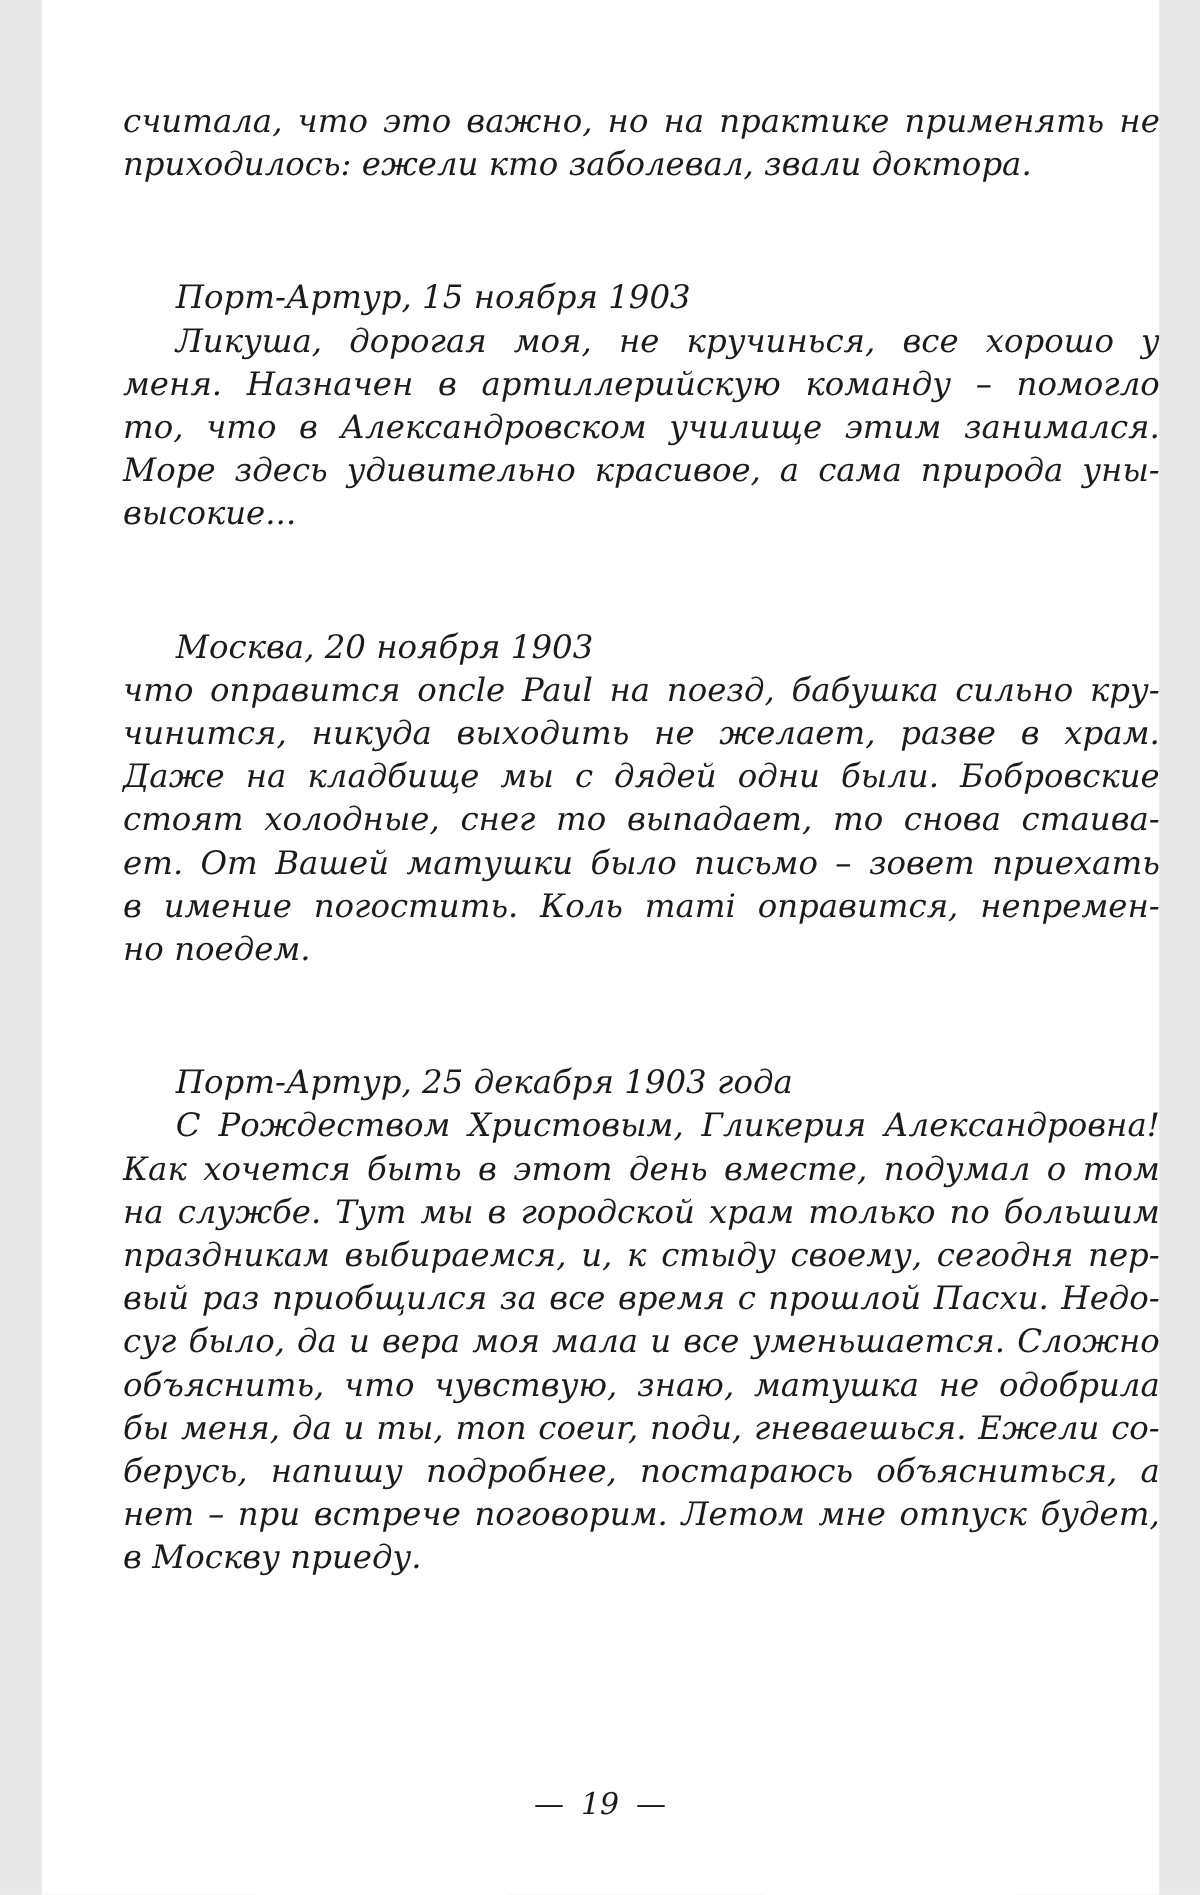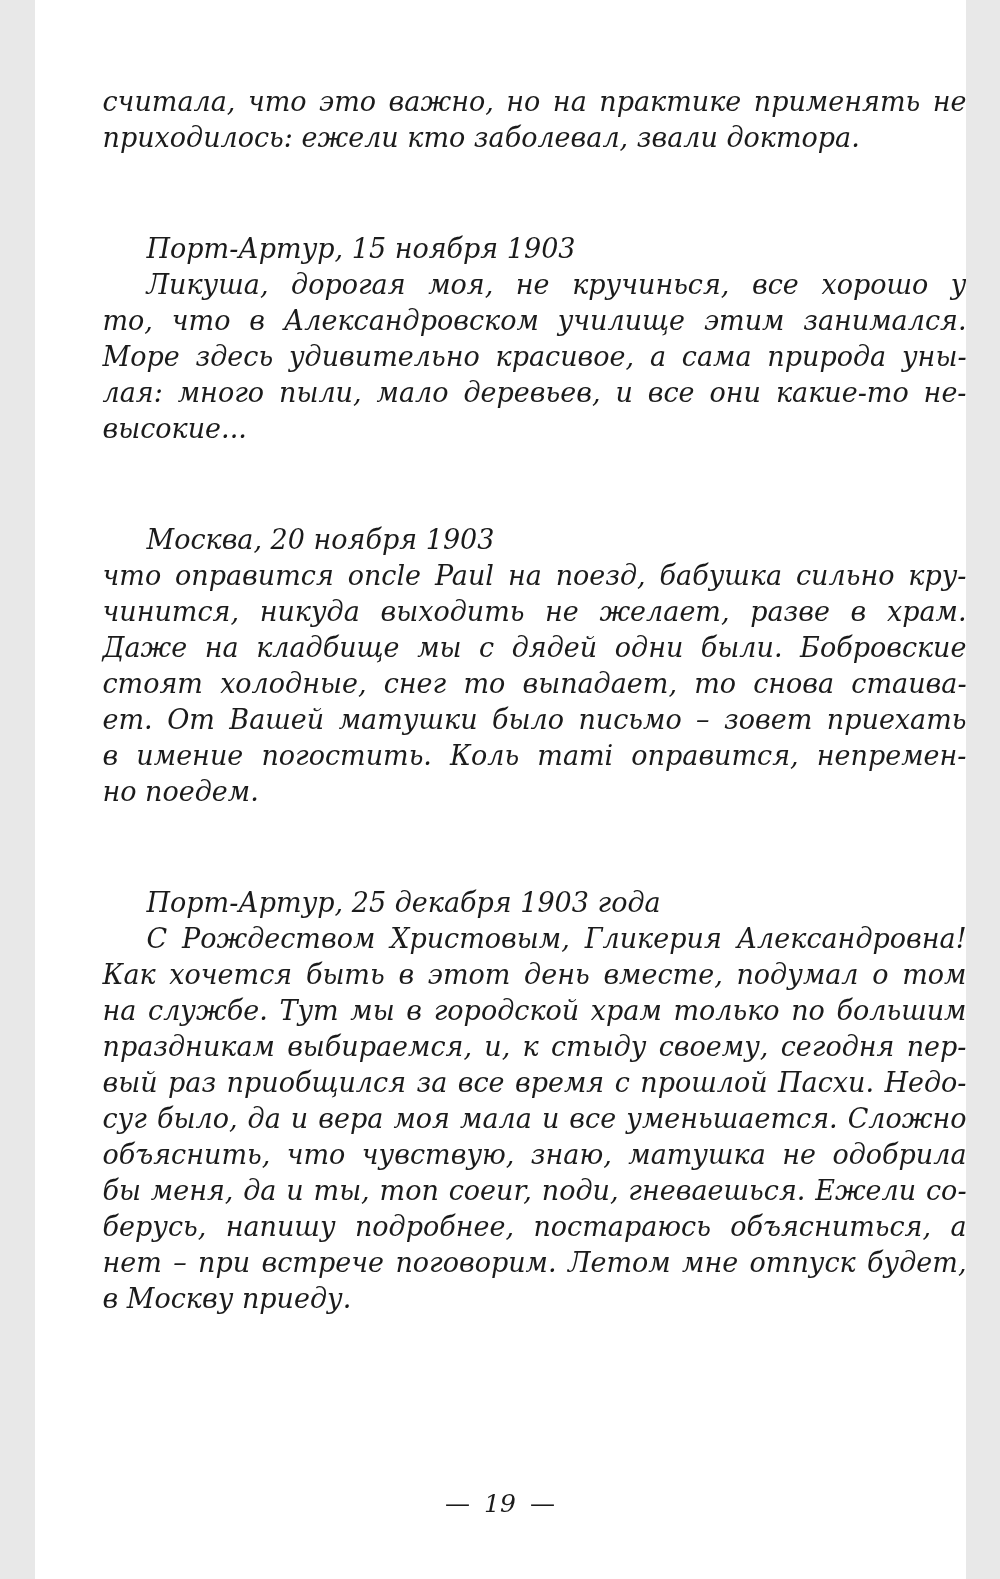--- a/index.html
+++ b/index.html
@@ -70,23 +70,23 @@
   <main class="text-block">
 
     <section class="opening">
       <div class="line">считала, что это важно, но на практике применять не</div>
       <div class="line lastline">приходилось: ежели кто заболевал, звали доктора.</div>
     </section>
 
     <section class="entry">
       <div class="line heading indent">Порт-Артур, 15 ноября 1903</div>
       <div class="line indent">Ликуша, дорогая моя, не кручинься, все хорошо у</div>
+      <div class="line">меня. Назначен в артиллерийскую команду – помогло</div>
       <div class="line">то, что в Александровском училище этим занимался.</div>
       <div class="line">Море здесь удивительно красивое, а сама природа уны-</div>
-      <div class="line">лая: много пыли, мало деревьев, и все они какие-то не-</div>
       <div class="line lastline">высокие...</div>
     </section>
 
     <section class="entry">
       <div class="line heading indent">Москва, 20 ноября 1903</div>
       <div class="line">что оправится oncle Paul на поезд, бабушка сильно кру-</div>
       <div class="line">чинится, никуда выходить не желает, разве в храм.</div>
       <div class="line">Даже на кладбище мы с дядей одни были. Бобровские</div>
       <div class="line">стоят холодные, снег то выпадает, то снова стаива-</div>
       <div class="line">ет. От Вашей матушки было письмо – зовет приехать</div>

